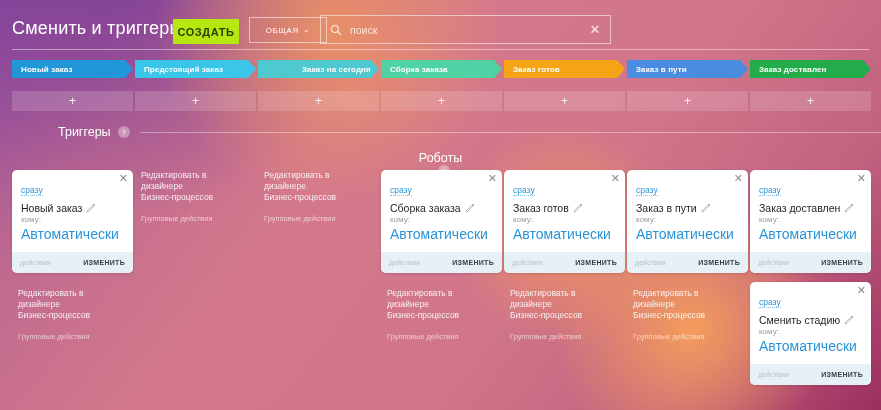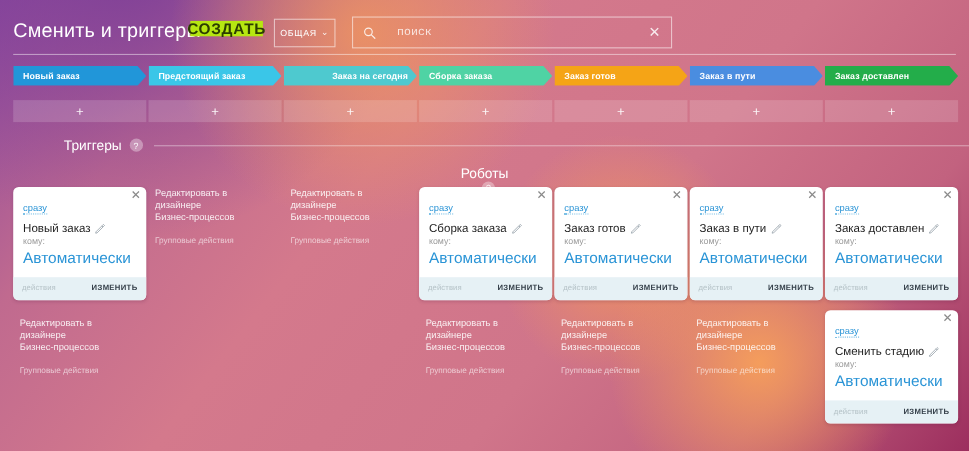--- a/index.html
+++ b/index.html
@@ -24,49 +24,49 @@
   .header {
     position: absolute; left: 0; top: 0; width: 881px; height: 52px;
   }
   .page-title {
     position: absolute; left: 12px; top: 18px;
     font-size: 18px; color: #ffffff; letter-spacing: .2px;
     white-space: nowrap;
   }
   .create-btn {
     position: absolute; left: 173px; top: 19px;
-    width: 66px; height: 14px;
+    width: 66px; height: 25px;
     background: #b6e711;
     color: #2c3e00;
-    font-size: 14px; font-weight: bold; letter-spacing: .6px;
+    font-size: 11px; font-weight: bold; letter-spacing: .6px;
     display: flex; align-items: center; justify-content: center;
     cursor: pointer; border: none;
   }
   .scope-btn {
     position: absolute; left: 249px; top: 17px;
-    width: 56px; height: 26px;
+    width: 78px; height: 26px;
     border: 1px solid rgba(255,255,255,0.55);
     background: transparent; color: #ffffff;
     font-size: 8px; letter-spacing: .6px;
     display: flex; align-items: center; justify-content: center; gap: 4px;
     cursor: pointer;
   }
   .chevron { font-size: 8px; line-height: 1; opacity: .9; }
   .search-box {
     position: absolute; left: 320px; top: 15px;
     width: 291px; height: 29px;
     border: 1px solid rgba(255,255,255,0.55);
     display: flex; align-items: center;
     cursor: text;
   }
   .search-icon { margin-left: 9px; width: 12px; height: 12px; opacity: .85; flex: none; }
   .search-input {
     flex: 1; border: none; background: transparent; outline: none;
-    color: #ffffff; font-size: 10.5px; margin-left: 19px;
-    font-family: Liberation Mono, monospace;
+    color: #ffffff; font-size: 10.5px; margin-left: 8px;
+    font-family: Liberation Sans, sans-serif;
   }
   .search-input::placeholder { color: rgba(255,255,255,0.78); }
   .search-clear {
     width: 22px; height: 29px; display: flex; align-items: center; justify-content: center;
     color: rgba(255,255,255,0.85); font-size: 13px; cursor: pointer; margin-right: 4px;
   }
   .header-rule {
     position: absolute; left: 12px; top: 49px; width: 857px; height: 1px;
     background: rgba(255,255,255,0.45);
   }

